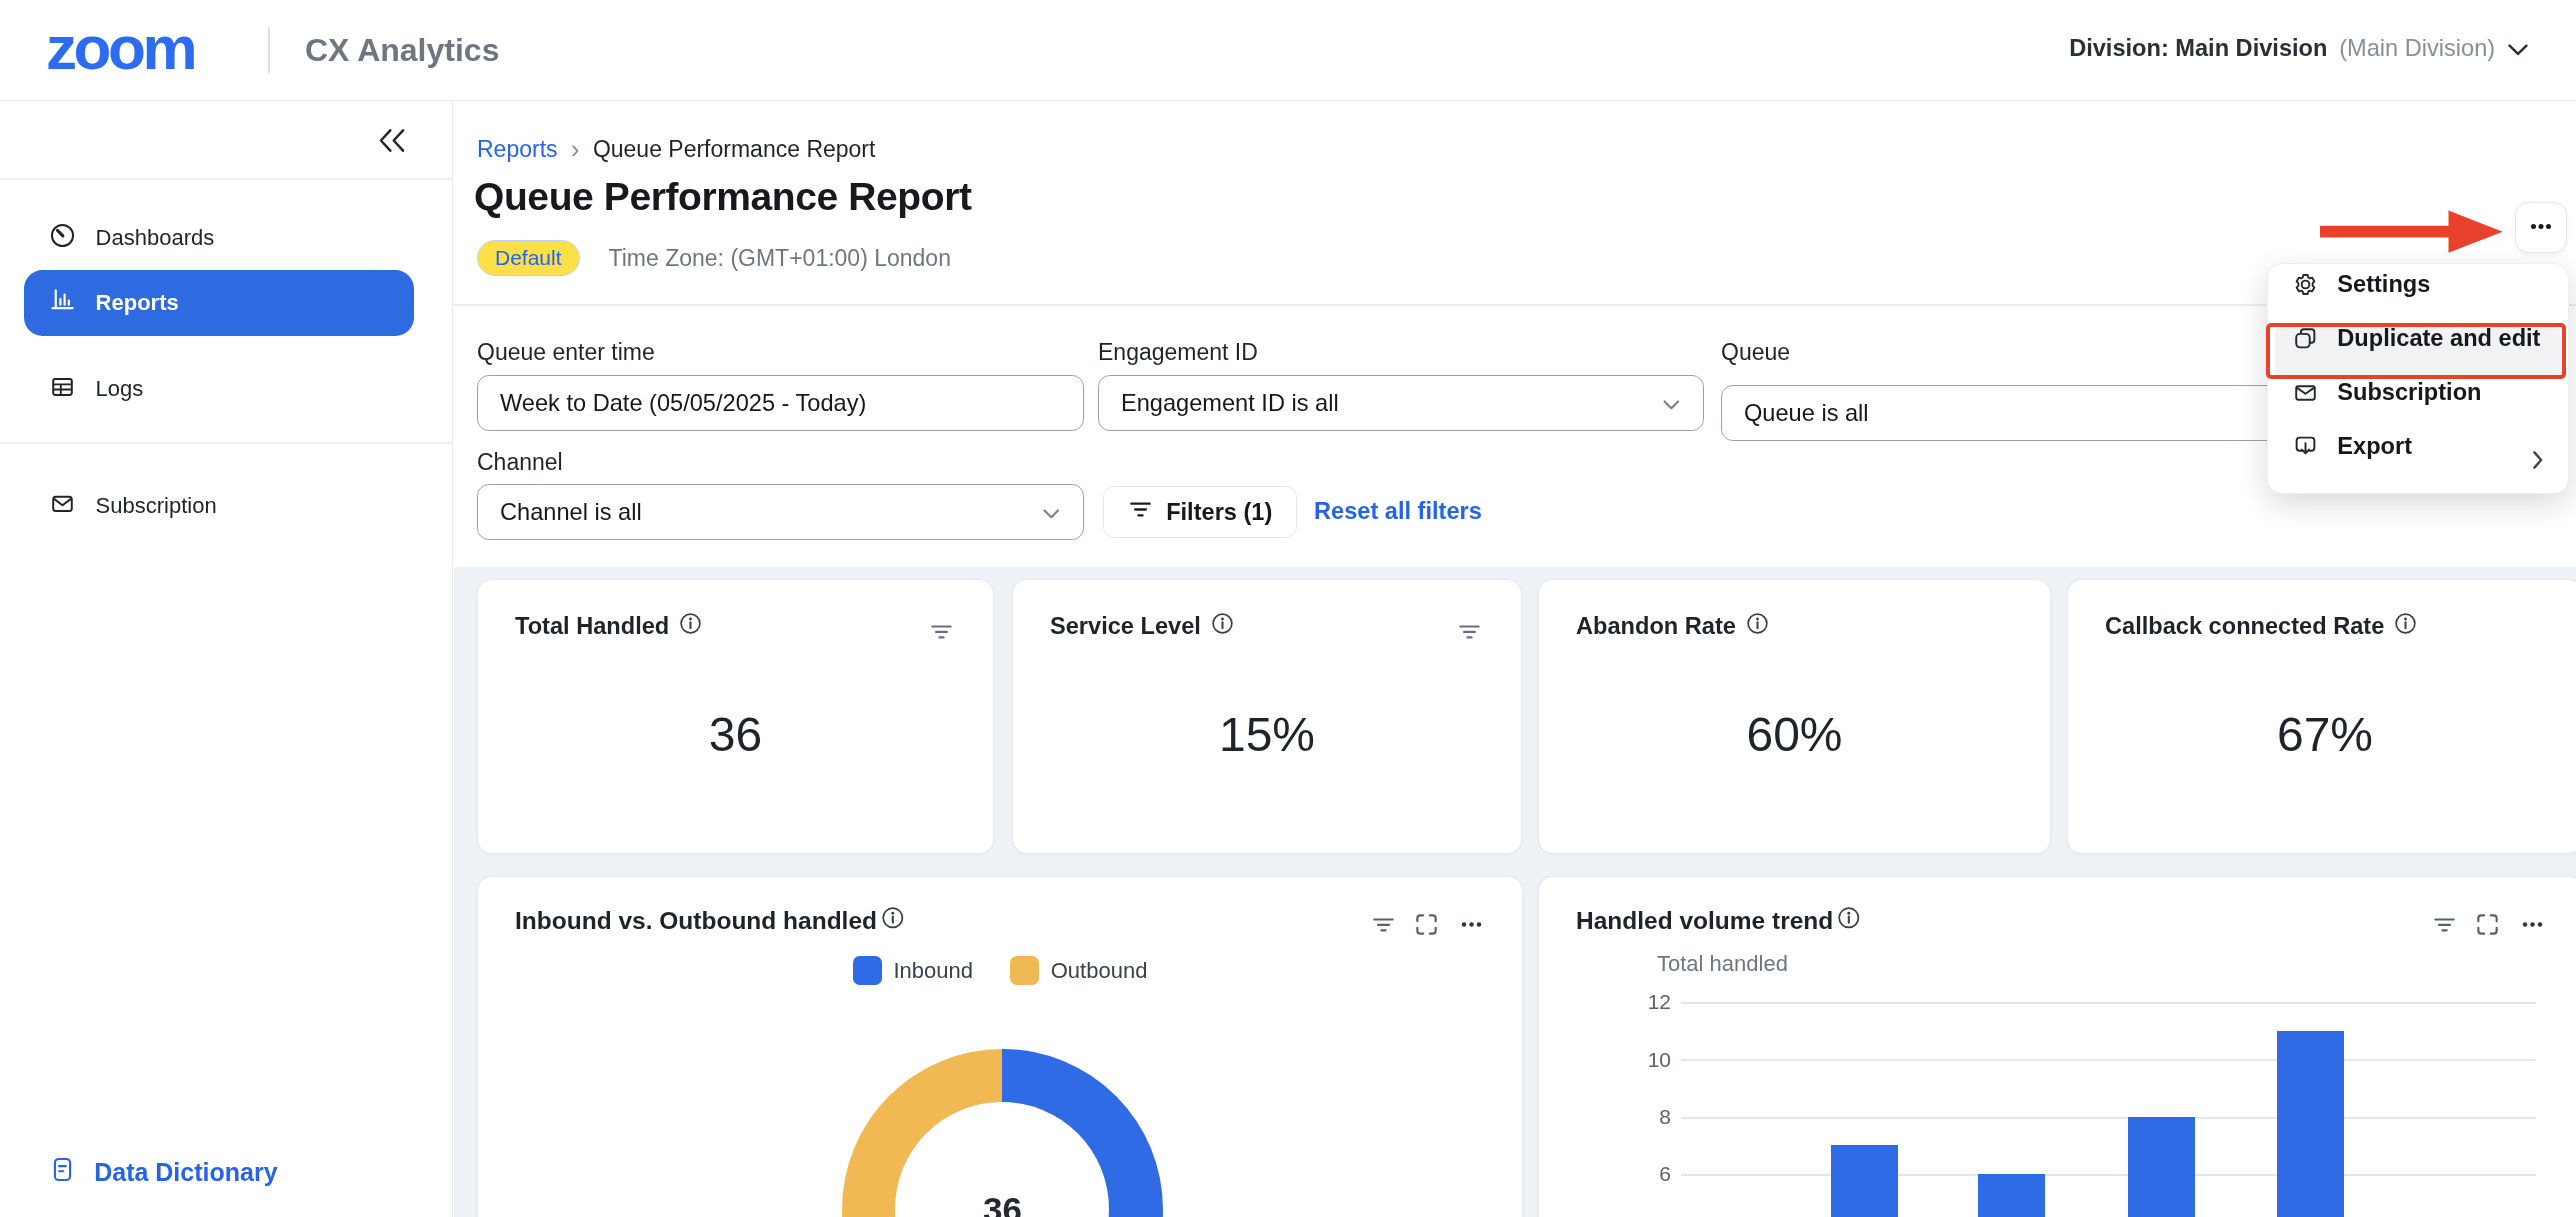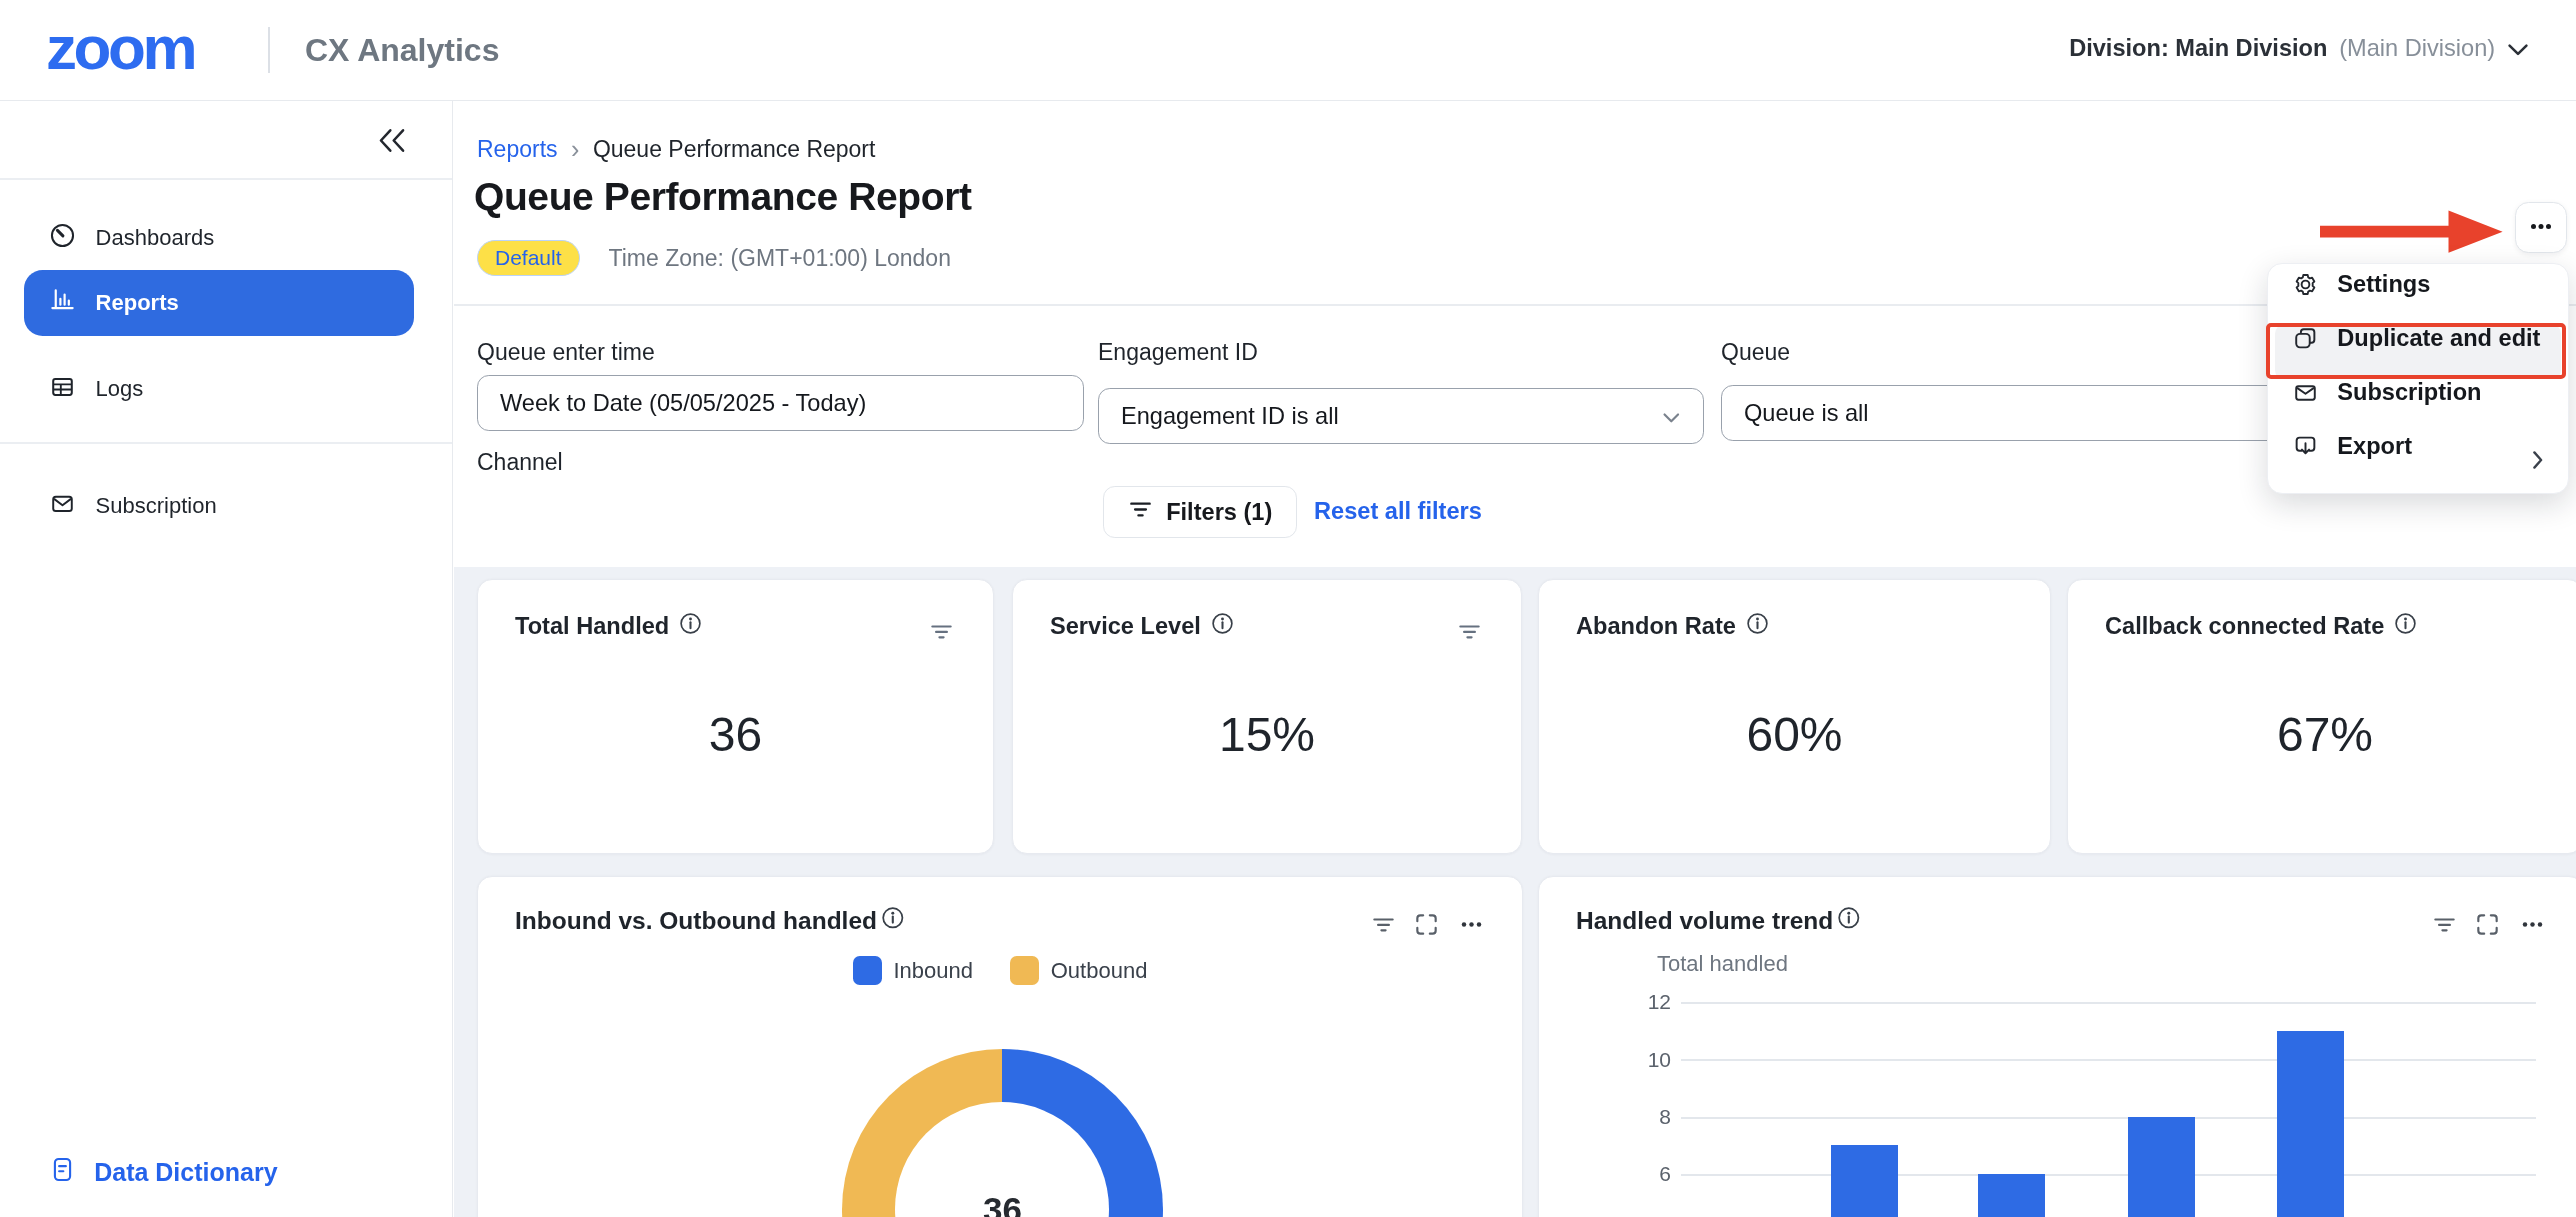--- a/index.html
+++ b/index.html
@@ -178,35 +178,43 @@
   </div>
 
   <div class="main-divider"></div>
 
   <div class="f-label" style="left:477px;top:339px">Queue enter time</div>
   <div class="f-box" style="left:477px;top:375px;width:607px">
     <span>Week to Date (05/05/2025 - Today)</span>
   </div>
 
   <div class="f-label" style="left:1098px;top:339px">Engagement ID</div>
-  <div class="f-box" style="left:1098px;top:388px;width:606px">
+  <div class="f-box" style="left:1098px;top:375px;width:606px">
     <span>Engagement ID is all</span>
     <span class="chev">
       <svg width="18.6" height="11.8" viewBox="0 0 22 14">
           <path d="M3 3 L11 11 L19 3" fill="none" stroke="#7A828D" stroke-width="2.6" stroke-linecap="round" stroke-linejoin="round"></path>
         </svg>
     </span>
   </div>
 
   <div class="f-label" style="left:1721px;top:339px">Queue</div>
   <div class="f-box" style="left:1721px;top:385px;width:607px">
     <span>Queue is all</span>
   </div>
 
   <div class="f-label" style="left:477px;top:449px">Channel</div>
+  <div class="f-box" style="left:477px;top:484px;width:607px">
+    <span>Channel is all</span>
+    <span class="chev">
+      <svg width="18.6" height="11.8" viewBox="0 0 22 14">
+          <path d="M3 3 L11 11 L19 3" fill="none" stroke="#7A828D" stroke-width="2.6" stroke-linecap="round" stroke-linejoin="round"></path>
+        </svg>
+    </span>
+  </div>
 
   <div class="filters-btn">
     <span>
       <svg width="25" height="25" viewBox="0 0 30 30">
           <path d="M4 8 H26 M8.5 15 H21.5 M12.5 22 H17.5" stroke="#1A1E24" stroke-width="2.8" stroke-linecap="round"></path>
         </svg>
     </span>
     <span>Filters (1)</span>
   </div>
   <div class="reset-link">Reset all filters</div>

